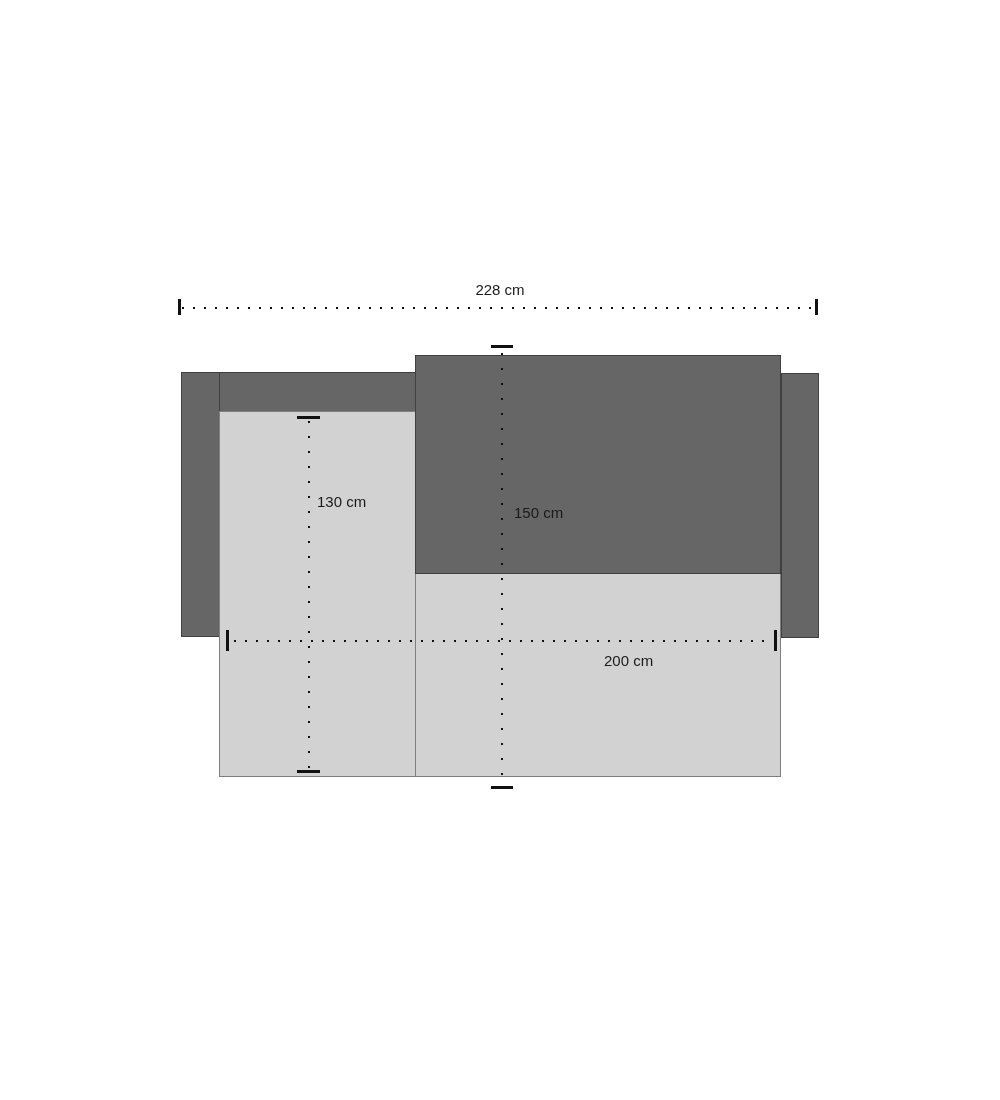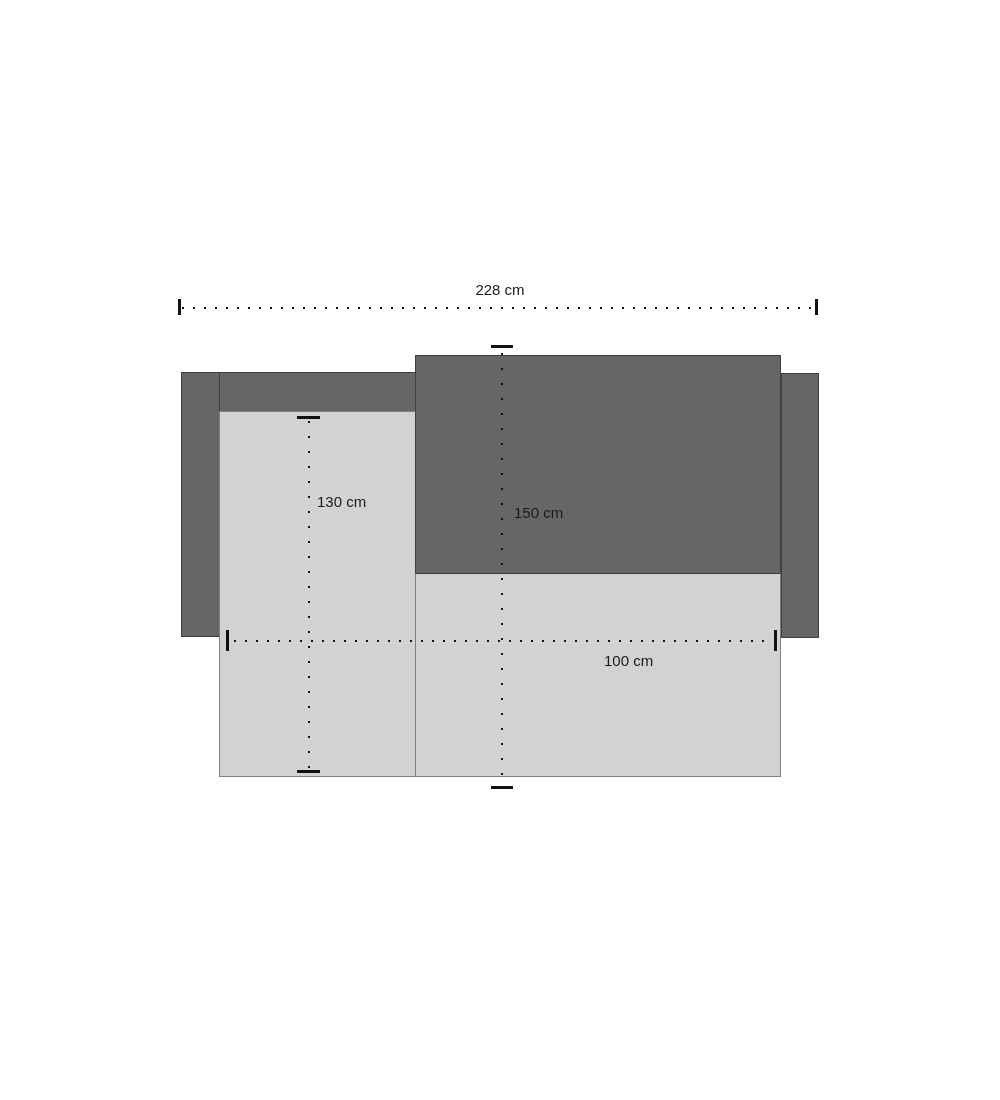--- a/index.html
+++ b/index.html
@@ -112,15 +112,15 @@
   <div class="abs dim-label lbl-130">130 cm</div>
 
   <div class="abs vdots line-150"></div>
   <div class="abs tick tick-150-t"></div>
   <div class="abs tick tick-150-b"></div>
   <div class="abs dim-label lbl-150">150 cm</div>
 
   <div class="abs hdots line-200"></div>
   <div class="abs tick tick-200-l"></div>
   <div class="abs tick tick-200-r"></div>
-  <div class="abs dim-label lbl-200">100 cm</div>
+  <div class="abs dim-label lbl-200">200 cm</div>
 
 </div>
 
 </body></html>

